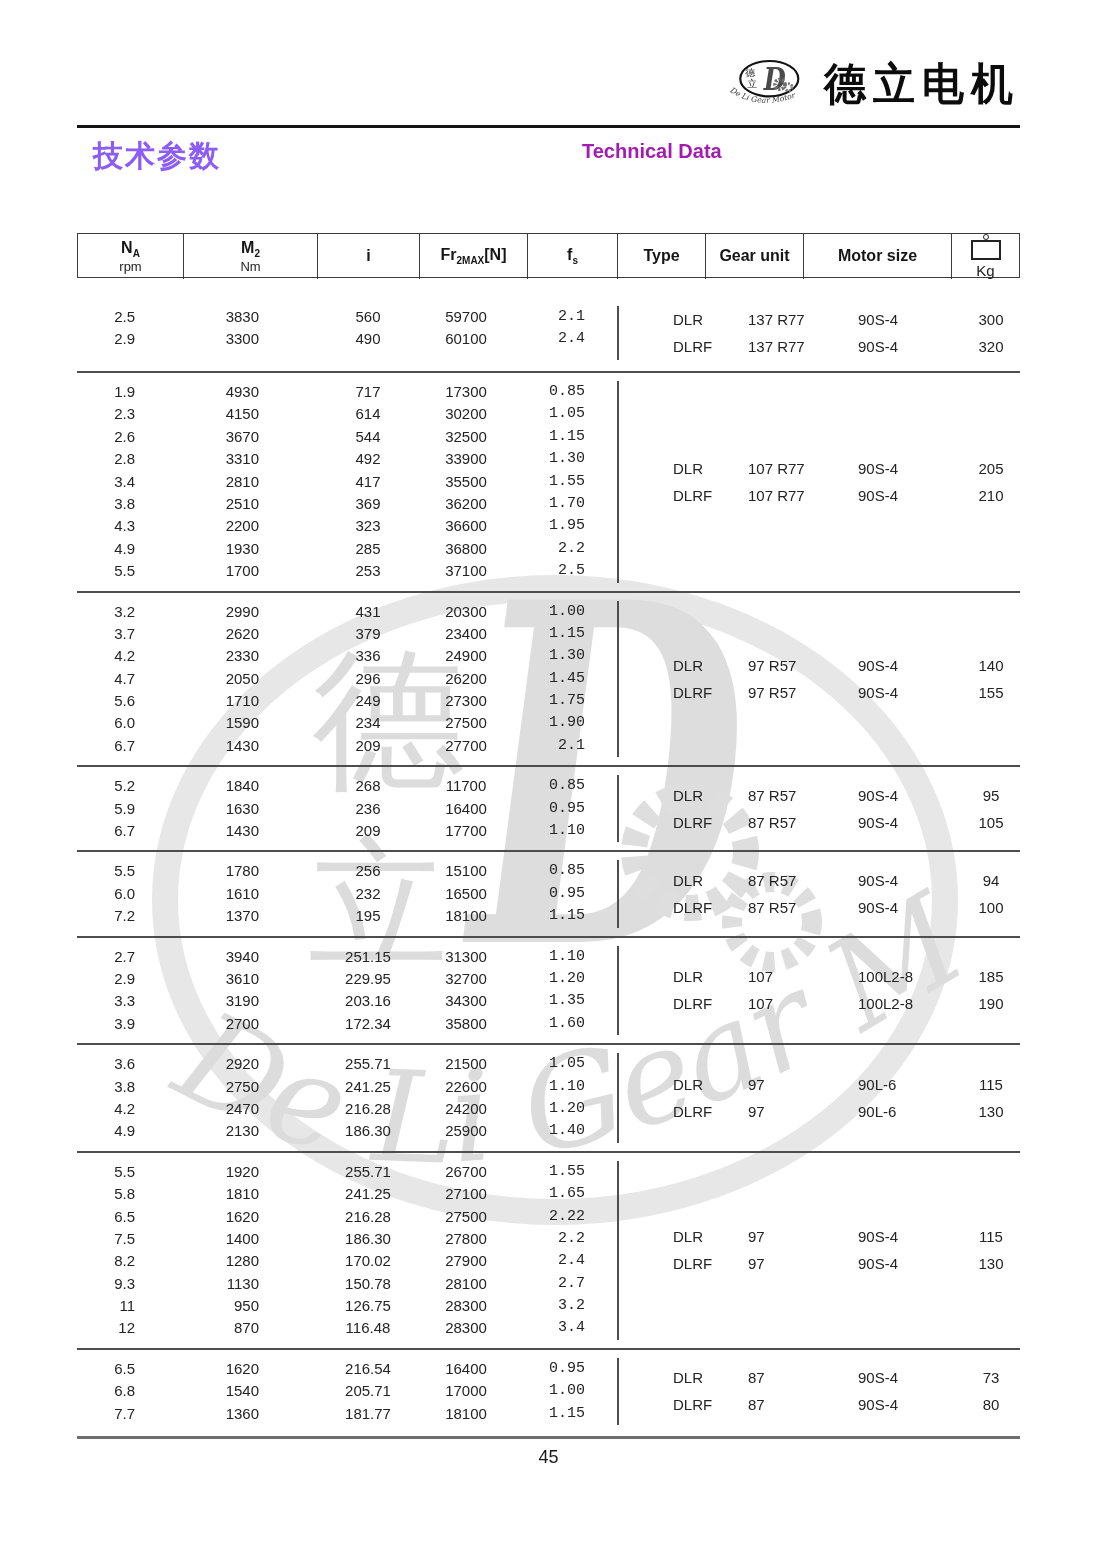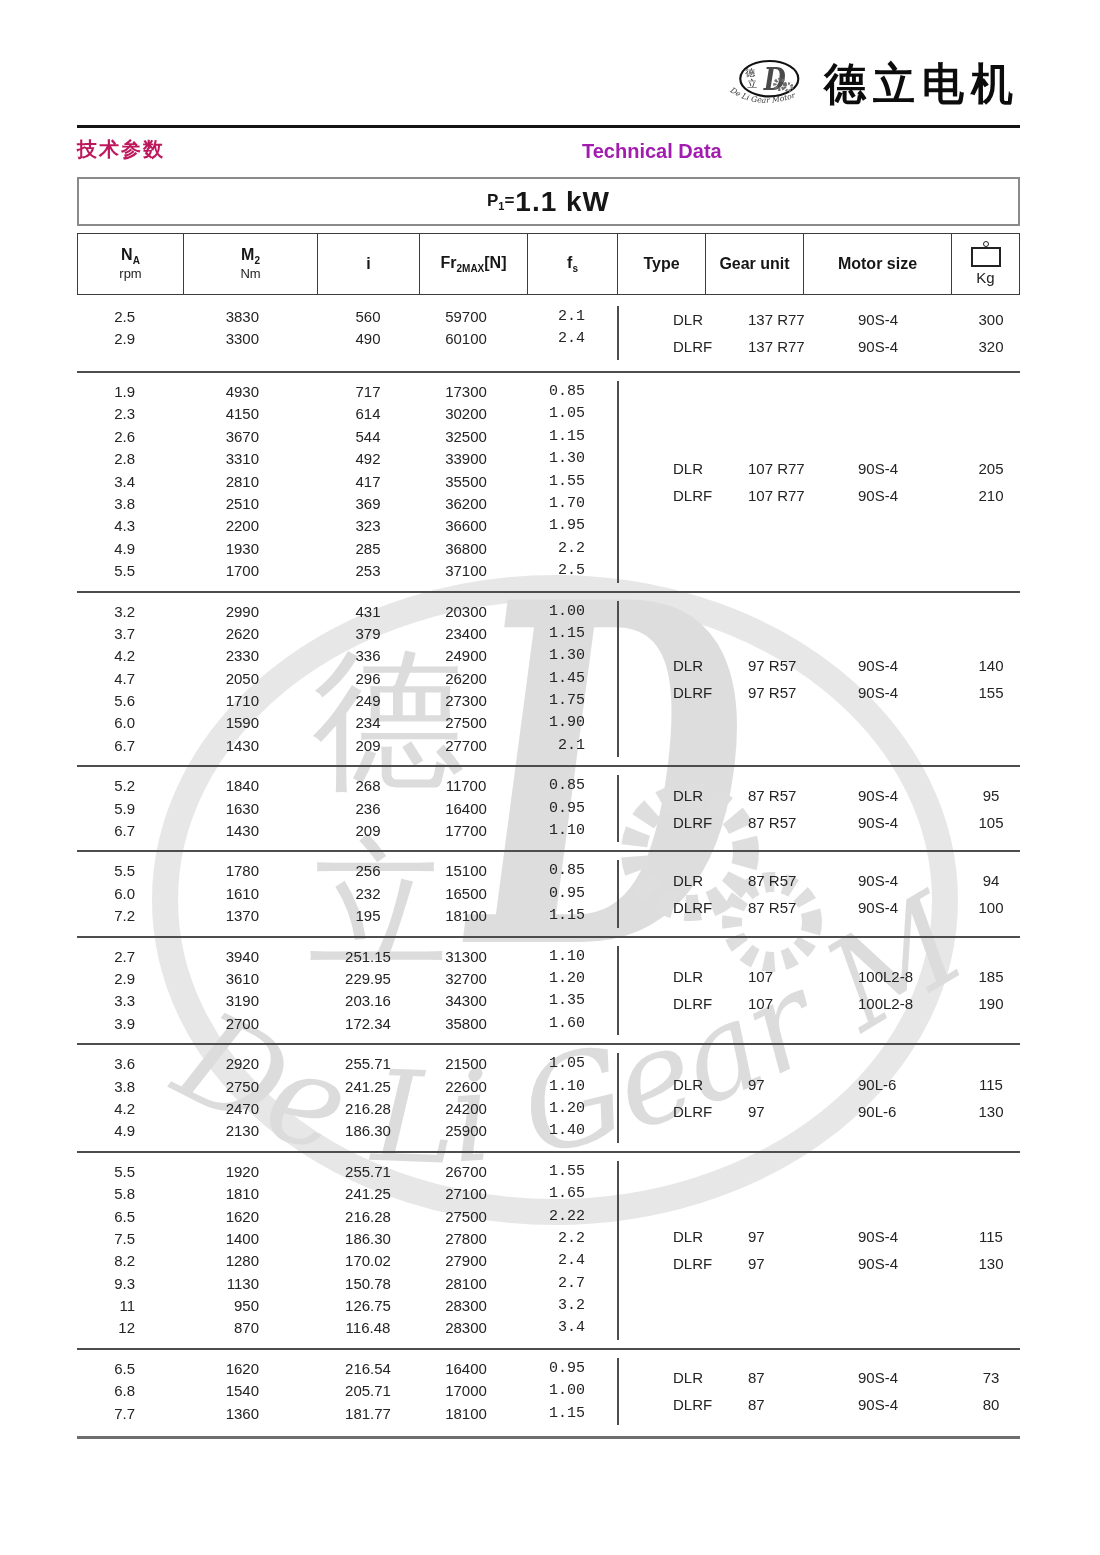--- a/index.html
+++ b/index.html
@@ -8,32 +8,32 @@
   .content{position:absolute;left:77px;top:0;width:943px;height:1555px;}
 
   
   .watermark{position:absolute;left:0;top:0;width:1100px;height:1555px;opacity:.28;pointer-events:none;}
 
   
   .brand-block{position:absolute;top:44px;right:0;display:flex;align-items:center;gap:8px;height:80px;}
   .brand-name{font-family:"DejaVu Serif",serif;font-weight:bold;font-size:42px;color:#0c0c0c;
               letter-spacing:7px;white-space:nowrap;transform:scaleY(1.05);}
   .top-rule{position:absolute;left:0;top:125px;width:943px;height:3px;background:#141414;}
-  .title-cn{position:absolute;left:0;top:136px;font-size:20px;font-weight:bold;letter-spacing:2px;color:#be185d;}
+  .title-cn{position:absolute;left:16px;top:136px;font-size:30px;font-weight:bold;letter-spacing:2px;color:#8b5cf6;}
   .title-en{position:absolute;left:505px;top:140px;font-size:20px;font-weight:bold;color:#a21caf;}
 
   
   .power-box{position:absolute;left:0;top:177px;width:943px;height:49px;border:2px solid #8a8a8a;
              box-sizing:border-box;display:flex;align-items:center;justify-content:center;}
   .p-sym{font-size:17px;font-weight:bold;color:#161616;}
   .p-sym sub{font-size:11px;}
   .p-val{font-size:28px;font-weight:bold;color:#161616;letter-spacing:1px;margin-left:1px;}
 
   
-  .thead{position:absolute;left:0;top:233px;width:943px;height:62px;border:1.5px solid #3c3c3c;
+  .thead{position:absolute;left:0;top:233px;width:943px;height:45px;border:1.5px solid #3c3c3c;
          box-sizing:border-box;display:grid;
          grid-template-columns:106px 134px 102px 108px 90px 88px 98px 148px auto;}
   .hcell{border-right:1.5px solid #3c3c3c;display:flex;flex-direction:column;
          align-items:center;justify-content:center;line-height:1.15;}
   .hcell:last-child{border-right:none;}
   .hmain{font-size:16px;font-weight:bold;color:#161616;}
   .hmain sub{font-size:10px;font-weight:bold;}
   .hunit{font-size:13px;color:#222;}
   .weight-icon{width:26px;height:16px;border:2px solid #222;position:relative;margin-top:6px;background:#fff;}
   .weight-icon::before{content:'';position:absolute;top:-8px;left:50%;transform:translateX(-50%);
@@ -105,24 +105,20 @@
         </text>
       </svg>
       <div class="brand-name">德立电机</div>
     </div>
 
     <div class="top-rule"></div>
 
     <div class="title-cn">技术参数</div>
     <div class="title-en">Technical Data</div>
 
-    <div class="power-box">
-      <span class="p-sym"><span>P</span><sub>1</sub><span>=</span></span>
-        <span class="p-val">1.1 kW</span>
-    </div>
 
     <div class="thead">
       <div class="hcell">
         <div class="hmain"><span>N</span><sub>A</sub></div>
         <div class="hunit">rpm</div>
       </div>
       <div class="hcell">
         <div class="hmain"><span>M</span><sub>2</sub></div>
         <div class="hunit">Nm</div>
       </div>
@@ -610,15 +606,16 @@
               <div class="rcell rtype">DLRF</div>
               <div class="rcell rgear">87</div>
               <div class="rcell rmotor">90S-4</div>
               <div class="rcell rkg">80</div>
             </div>
           </div>
         </div>
       </div>
 
     <div class="footer-rule"></div>
+    <div class="page-number">45</div>
 
   </div>
 </div>
 
 </body></html>

